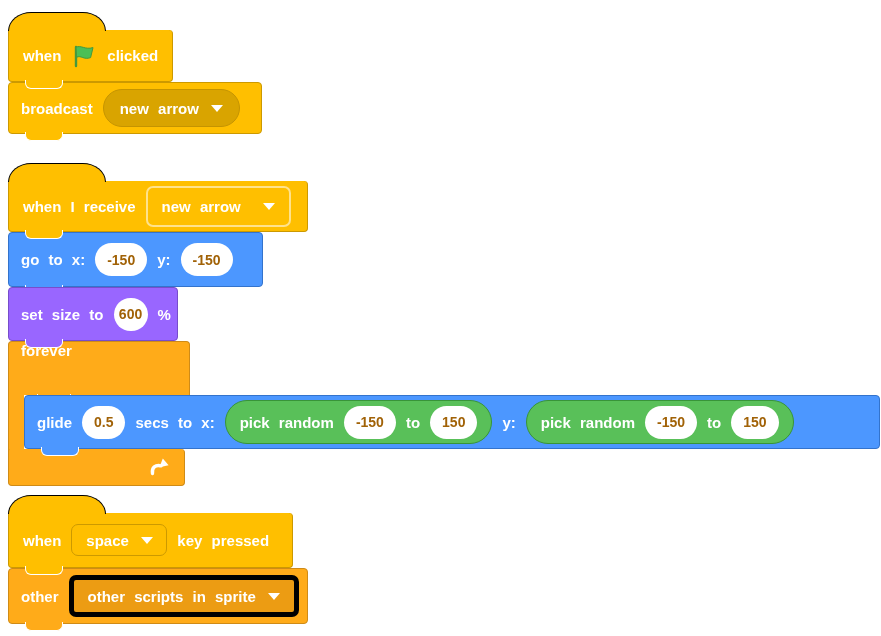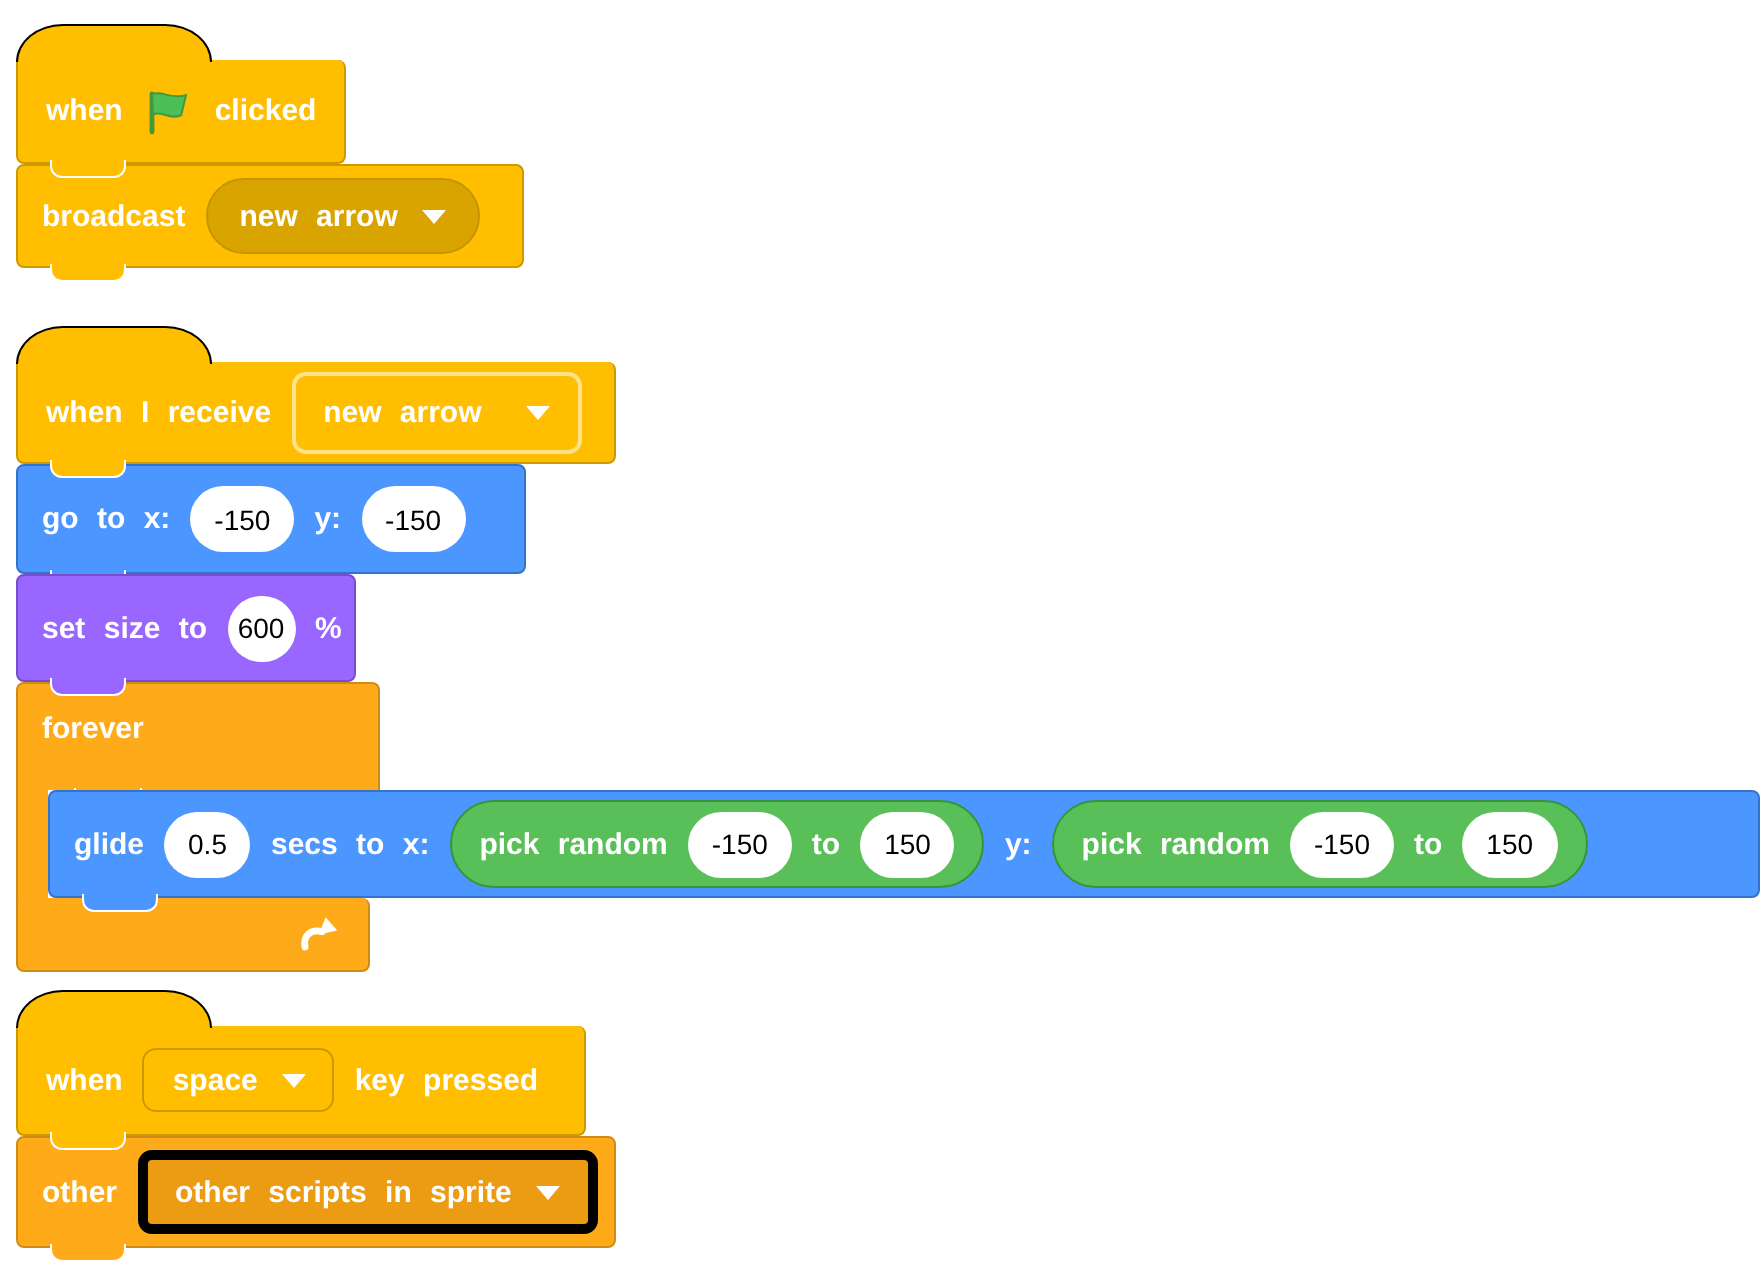--- a/index.html
+++ b/index.html
@@ -32,21 +32,21 @@
   .tab {
     position:absolute; box-sizing:border-box; left:16px; bottom:-8px;
     width:38px; height:9px; border:1px solid; border-top:none;
     border-radius:0 0 6px 6px; z-index:4;
   }
   .tab-mouth { left:28px; width:34px; }
 
   
   .oval-input {
     display:inline-flex; align-items:center; justify-content:center;
-    background:#fff; color:#000000; font-size:14px; font-weight:normal;
+    background:#fff; color:#a16207; font-size:14px; font-weight:bold;
     height:33px; min-width:34px; padding:0 12px; border-radius:17px;
     box-sizing:border-box; word-spacing:normal;
   }
   
   .dd-oval {
     display:inline-flex; align-items:center; gap:12px;
     background:#D9A400; border:1px solid #C59400;
     height:38px; padding:0 16px; border-radius:19px; box-sizing:border-box;
   }
   .dd-rect {
@@ -62,21 +62,21 @@
     border-left:6px solid transparent; border-right:6px solid transparent;
     border-top:7px solid #fff;
   }
   .reporter {
     display:inline-flex; align-items:center; gap:10px;
     height:44px; padding:0 14px; border-radius:22px; box-sizing:border-box;
     background:#59C059; border:1px solid #389438; color:#fff; word-spacing:5px;
   }
   .spine { position:absolute; box-sizing:border-box; background:#FFAB19;
            border-left:1px solid #CF8B17; width:16px; z-index:0; }
-  .arm-top    { border-bottom:none; border-radius:4px 4px 0 0; align-items:flex-start; padding-top:14px; }
+  .arm-top    { border-bottom:none; border-radius:4px 4px 0 0; align-items:flex-start; }
   .arm-bottom { border-top:none; border-radius:2px 4px 4px 4px; justify-content:flex-end; }
   .lbl { position:relative; z-index:2; white-space:nowrap; }
   .z2 { z-index:2; }
   svg { display:block; }
 </style>
 </head>
 <body>
 
 <div class="canvas">
 

